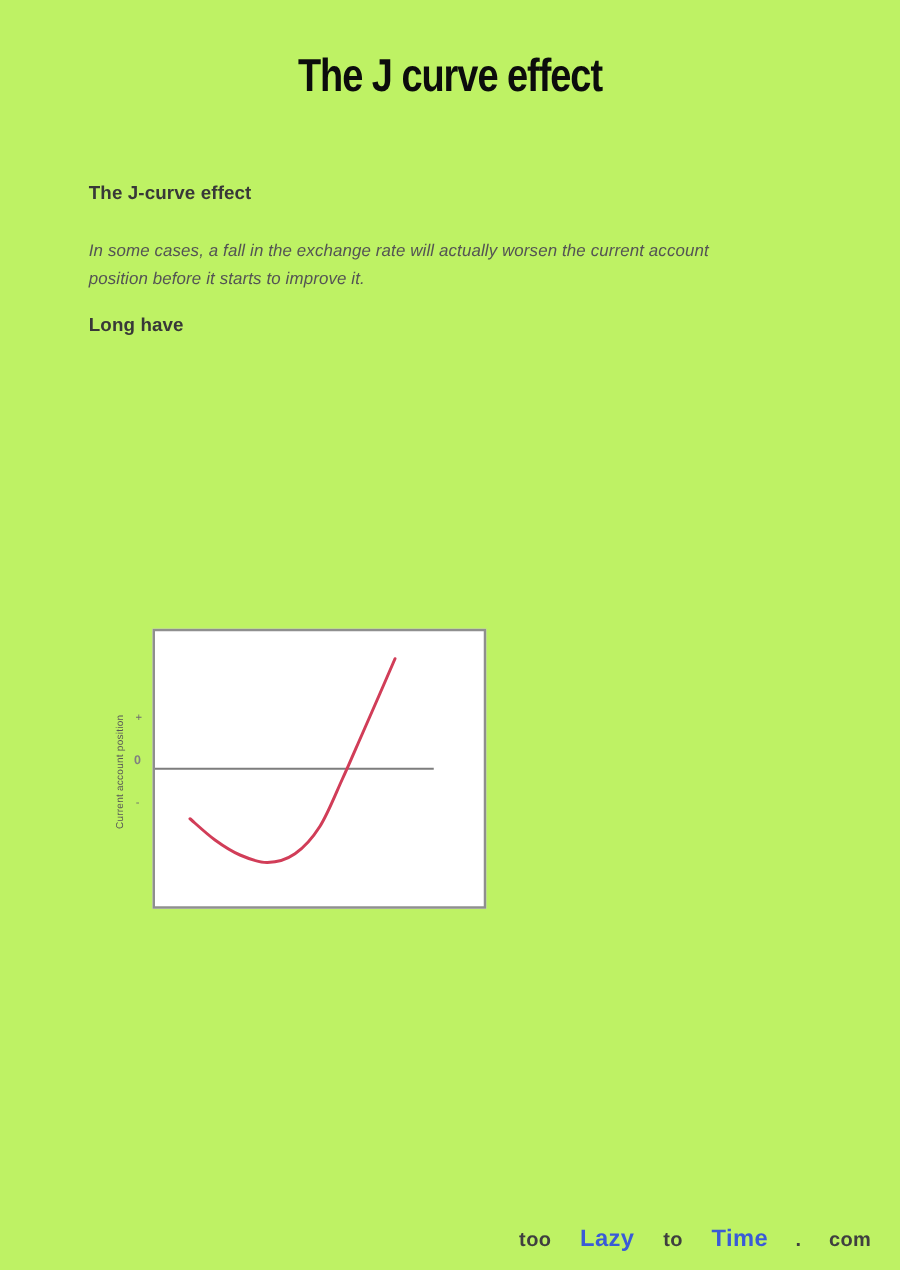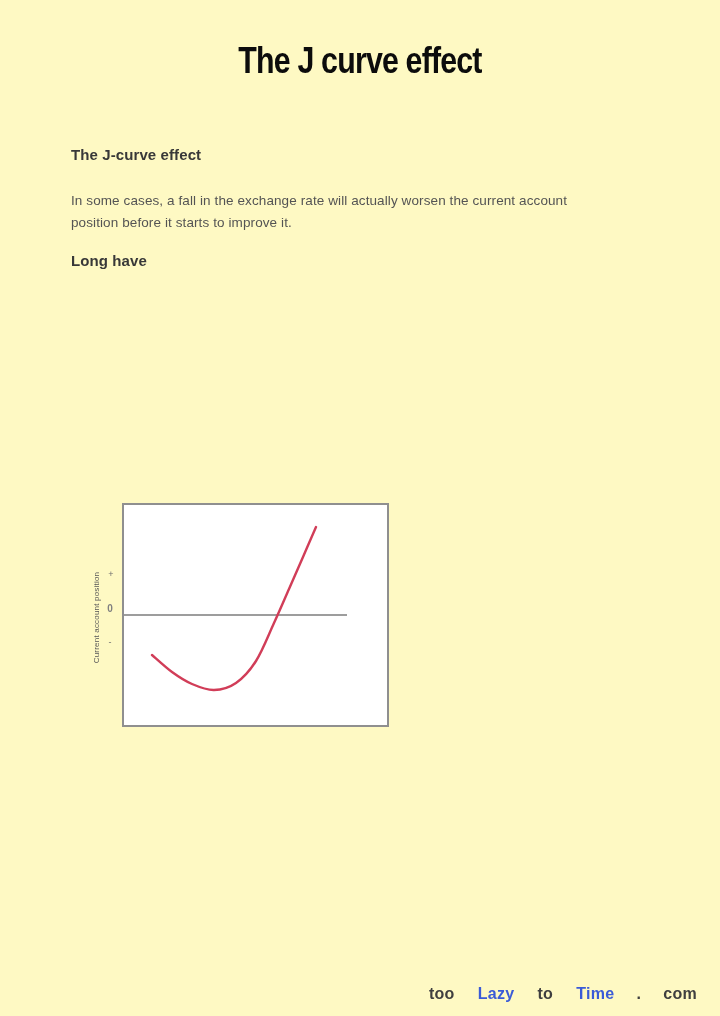--- a/index.html
+++ b/index.html
@@ -1,20 +1,20 @@
 <!DOCTYPE html>
 <html><head>
 <meta charset="utf-8">
 <style>
   html,body{margin:0;padding:0;background:#e8e8e8;}
   .page{
     position:relative;
     width:720px;height:1016px;
     margin:0 auto;
-    background:#fef9c3;
+    background:#bef264;
     overflow:hidden;
     font-family:"Liberation Sans", sans-serif;
   }
   .doc-title{
     position:absolute;top:40px;left:0;width:720px;
     text-align:center;
     font-size:37px;font-weight:bold;color:#0c0c0c;
     letter-spacing:-1px;
     transform:scaleX(0.82);
     transform-origin:50% 50%;
@@ -22,21 +22,21 @@
   }
   .content{
     position:absolute;left:71px;top:147px;width:505px;
   }
   .section-heading{
     font-size:15px;font-weight:bold;color:#383838;
     margin:0 0 27px 0;line-height:16px;letter-spacing:.1px;
   }
   .section-body{
     font-size:13.5px;color:#545454;
-    margin:0 0 19px 0;line-height:22px;letter-spacing:.1px;
+    margin:0 0 19px 0;line-height:22px;letter-spacing:.1px;font-style:italic;
   }
   
   .figure{
     position:absolute;left:85px;top:498px;width:310px;height:235px;
   }
   .figure-box{
     position:absolute;left:37px;top:5px;width:263px;height:220px;
     border:2px solid #8f8f8f;background:#ffffff;
   }
   .figure-box svg{display:block;}
@@ -58,21 +58,21 @@
     font-size:8.5px;color:#4f4f4f;letter-spacing:.2px;
   }
   
   .footer-brand{
     position:absolute;right:23px;bottom:13px;
     display:flex;align-items:baseline;gap:23px;
     font-weight:bold;font-size:16px;letter-spacing:.3px;
     white-space:nowrap;
   }
   .brand-dark{color:#3f3f3f;}
-  .brand-blue{color:#3a5bd7;font-size:16px;}
+  .brand-blue{color:#3a5bd7;font-size:19px;}
   .brand-dot{color:#3f3f3f;margin:0 -1px;}
 </style>
 </head>
 <body>
 
 <div class="page">
 
   <div class="doc-title">The J curve effect</div>
 
   <div class="content">

